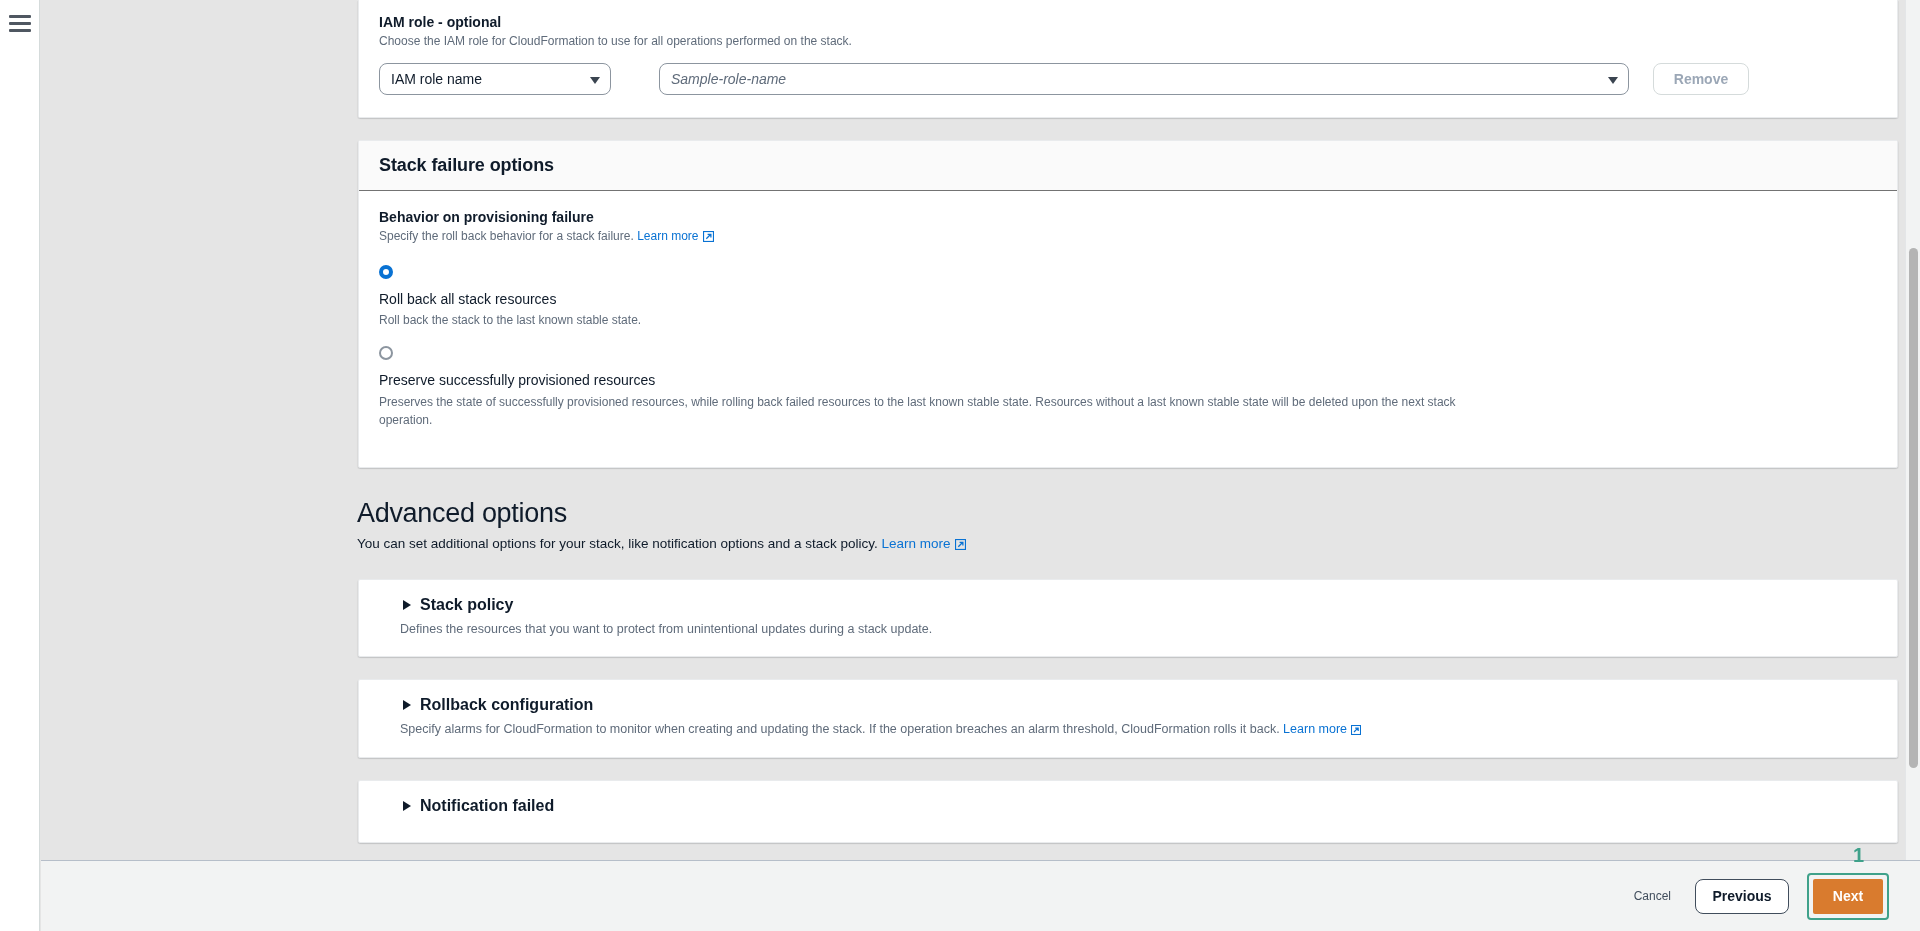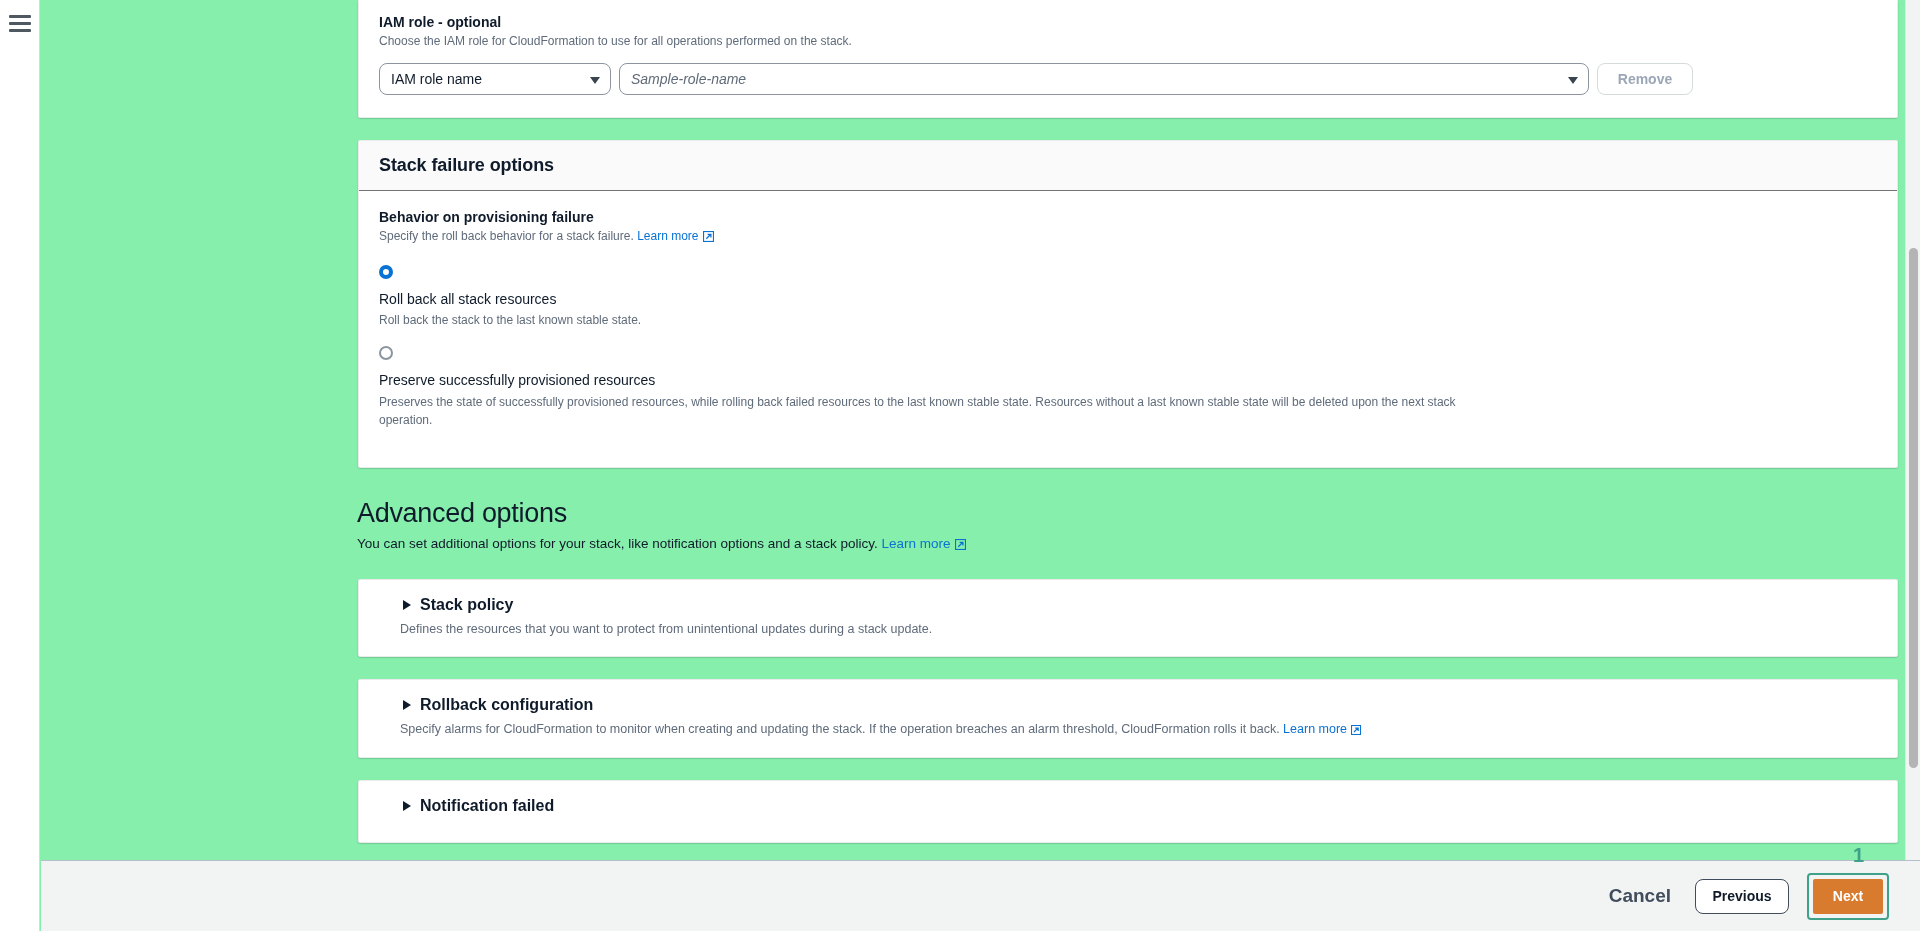--- a/index.html
+++ b/index.html
@@ -27,21 +27,21 @@
     display: flex; flex-direction: column; gap: 4px;
     cursor: pointer;
   }
   .hamburger span {
     display: block; height: 3px; background: #4f5761; border-radius: 1px;
   }
 
   
   .page {
     flex: 1 1 auto;
-    background: #86efac;
+    background: #e5e5e5;
     position: relative;
     overflow: hidden;
     text-decoration: underline;
   }
   .content {
     position: absolute;
     left: 0; top: 0; right: 0;
     padding: 0 22px 0 318px;
   }
 
@@ -72,21 +72,21 @@
     padding: 14px 20px 22px 20px;
   }
 
   .field-label {
     font-size: 14px; font-weight: 700; color: #0f1b2a; margin-bottom: 3px;
   }
   .field-desc {
     font-size: 12px; color: #5f6b7a; line-height: 1.45;
   }
 
-  .row { display: flex; align-items: center; gap: 8px; margin-top: 13px; }
+  .row { display: flex; align-items: center; gap: 24px; margin-top: 13px; }
 
   .select {
     position: relative;
     width: 232px; height: 32px;
     border: 1px solid #8c959f;
     border-radius: 8px;
     background: #ffffff;
     display: flex; align-items: center;
     padding: 0 30px 0 11px;
     font-size: 14px; color: #0f1b2a;
@@ -102,20 +102,21 @@
   .input-wide {
     position: relative;
     flex: 1 1 auto; max-width: 970px; height: 32px;
     border: 1px solid #8c959f;
     border-radius: 8px;
     background: #ffffff;
     display: flex; align-items: center;
     padding: 0 30px 0 11px;
     font-size: 14px; color: #5f6b7a; font-style: italic;
     cursor: text;
+    margin-left: 24px;
   }
   .input-wide .caret {
     position: absolute; right: 10px; top: 50%;
     width: 0; height: 0; margin-top: -2px;
     border-left: 5.5px solid transparent;
     border-right: 5.5px solid transparent;
     border-top: 7px solid #3a4450;
   }
   .btn-remove {
     width: 96px; height: 32px;
@@ -188,21 +189,21 @@
     left: 41px; right: 0; bottom: 0;
     height: 71px;
     background: #f2f3f3;
     border-top: 1px solid #b6bec9;
     display: flex; align-items: center; justify-content: flex-end;
     gap: 18px;
     padding-right: 31px;
     z-index: 6;
   }
   .btn-link-cancel {
-    font-size: 19px; font-weight: 700; color: #414d5c;
+    font-size: 12px; font-weight: 400; color: #414d5c;
     padding: 8px 6px; cursor: pointer;
   }
   .btn-normal {
     min-width: 94px; height: 35px;
     border: 1px solid #414d5c; border-radius: 8px;
     background: #ffffff; color: #0f1b2a;
     font-size: 14px; font-weight: 700;
     display: flex; align-items: center; justify-content: center;
     cursor: pointer;
   }

